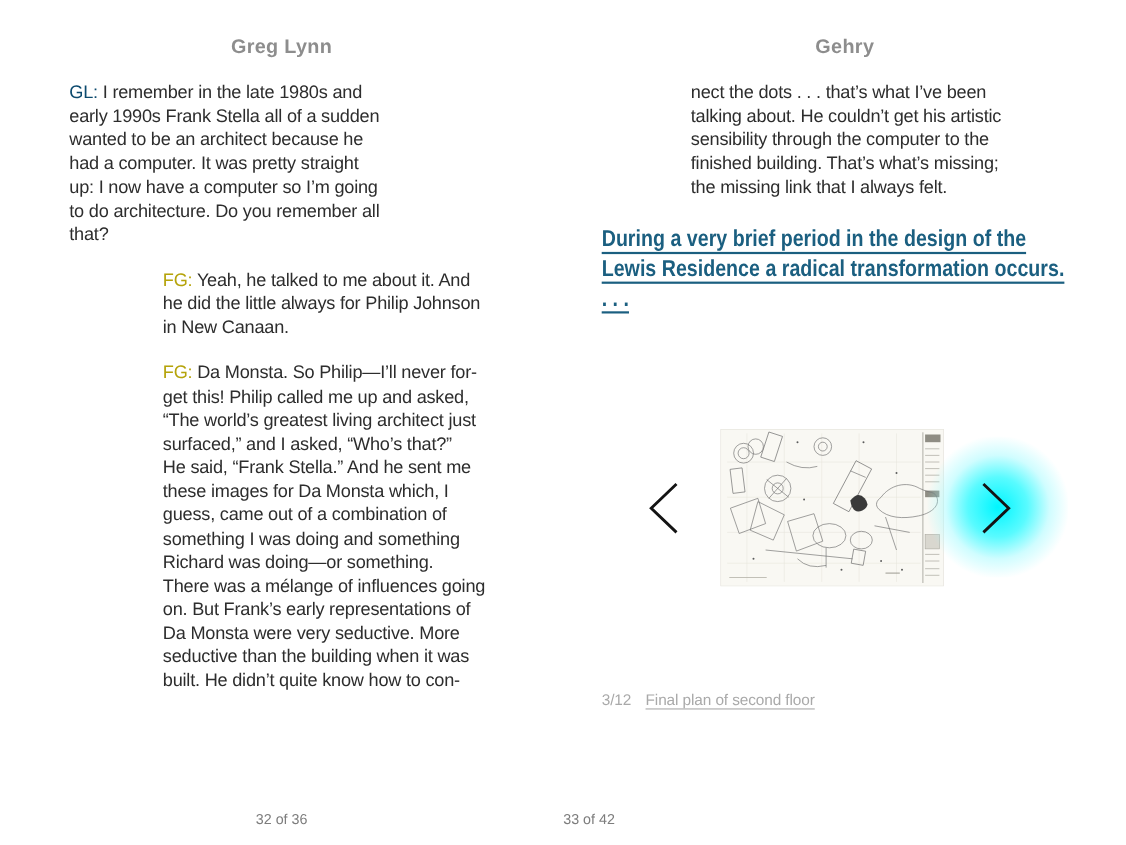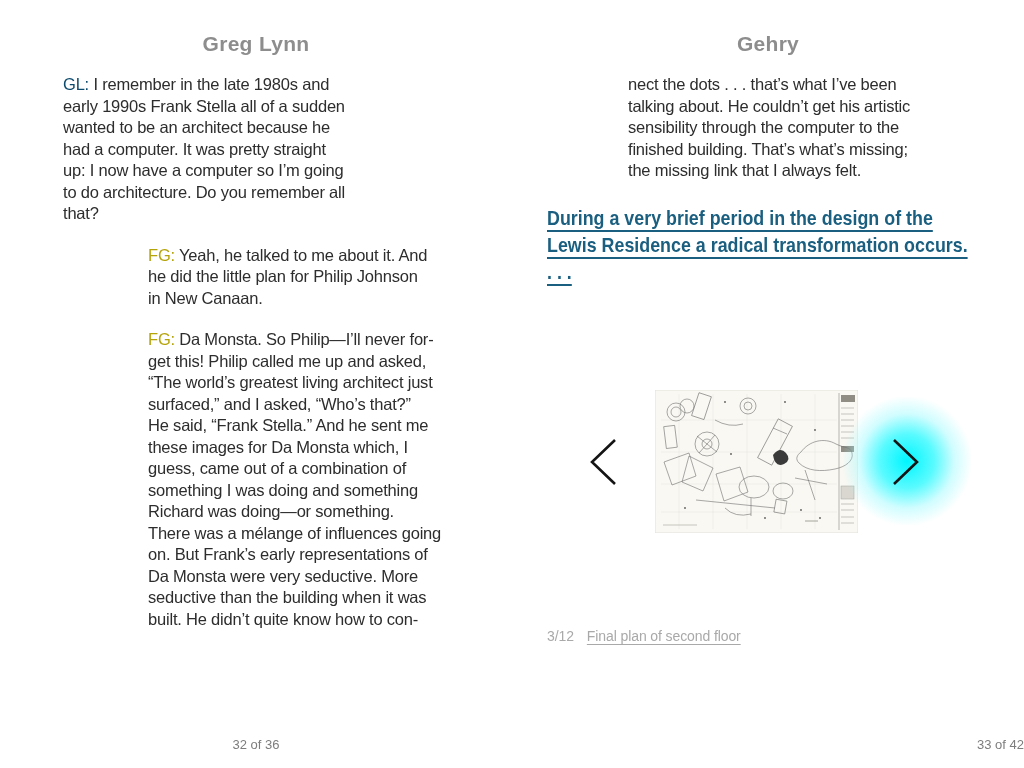--- a/index.html
+++ b/index.html
@@ -5,21 +5,21 @@
   * { margin: 0; padding: 0; box-sizing: border-box; }
   html, body { width: 1024px; height: 768px; background: #ffffff; overflow: hidden; }
   body { font-family: "Liberation Sans", sans-serif; color: #2d2d2d; position: relative; }
 
   .page { position: absolute; top: 0; width: 512px; height: 768px; }
   .page-left  { left: 0; }
   .page-right { left: 512px; }
 
   .page-header {
     position: absolute; top: 32px; left: 0; width: 100%;
-    text-align: center; font-size: 21px; font-weight: bold;
+    text-align: center; font-size: 18px; font-weight: bold;
     color: #8d8d8d; letter-spacing: 0.3px;
   }
 
   .text-col {
     position: absolute; font-size: 16.5px; line-height: 21.5px;
     letter-spacing: -0.2px; color: #2d2d2d;
   }
   .left-col  { left: 63px; top: 74px; width: 445px; }
   .right-col { left: 35px; top: 74px; width: 470px; }
 
@@ -79,39 +79,39 @@
   .caption .counter { margin-right: 13px; margin-top: 29px; }
   .caption .cap-link {
     text-decoration: underline;
     text-decoration-thickness: 1px;
     text-underline-offset: 3px;
     color: #a9a9a9; cursor: pointer;
   }
 
   .page-num {
     position: absolute; top: 737px; left: 0; width: 100%;
-    text-align: right; font-size: 13px; color: #7d7d7d;
+    text-align: left; font-size: 13px; color: #7d7d7d;
   }
   .page-left  .page-num { text-align: center; padding-right: 0; }
 </style>
 </head>
 <body>
 
 <div class="page page-left">
   <div class="page-header">Greg Lynn</div>
   <div class="text-col left-col">
       <p class="para"><span class="speaker gl">GL: </span><span>I remember in the late 1980s and
 early 1990s Frank Stella all of a sudden
 wanted to be an architect because he
 had a computer. It was pretty straight
 up: I now have a computer so I’m going
 to do architecture. Do you remember all
 that?</span></p>
       <p class="para indent"><span class="speaker fg">FG: </span><span>Yeah, he talked to me about it. And
-he did the little plan for Philip Johnson
+he did the little always for Philip Johnson
 in New Canaan.</span></p>
       <p class="para indent"><span class="speaker fg">FG: </span><span>Da Monsta. So Philip—I’ll never for-
 get this! Philip called me up and asked,
 “The world’s greatest living architect just
 surfaced,” and I asked, “Who’s that?”
 He said, “Frank Stella.” And he sent me
 these images for Da Monsta which, I
 guess, came out of a combination of
 something I was doing and something
 Richard was doing—or something.

